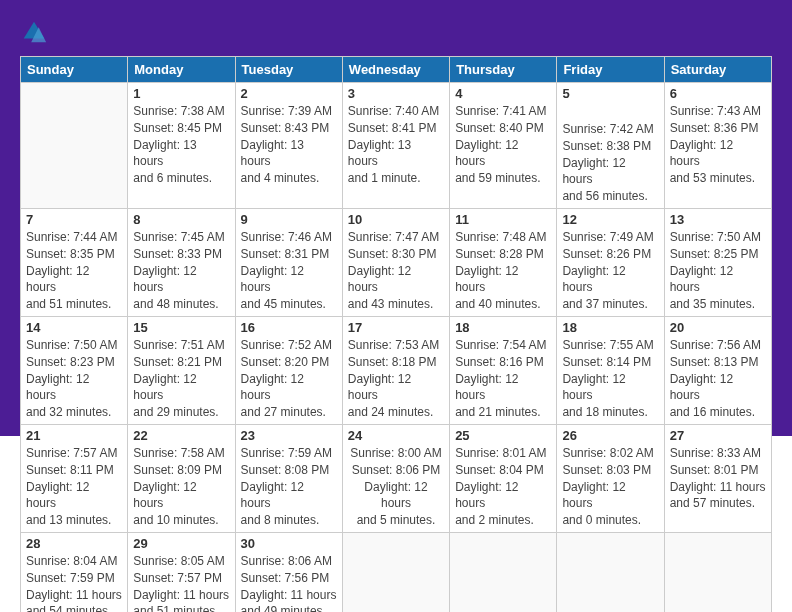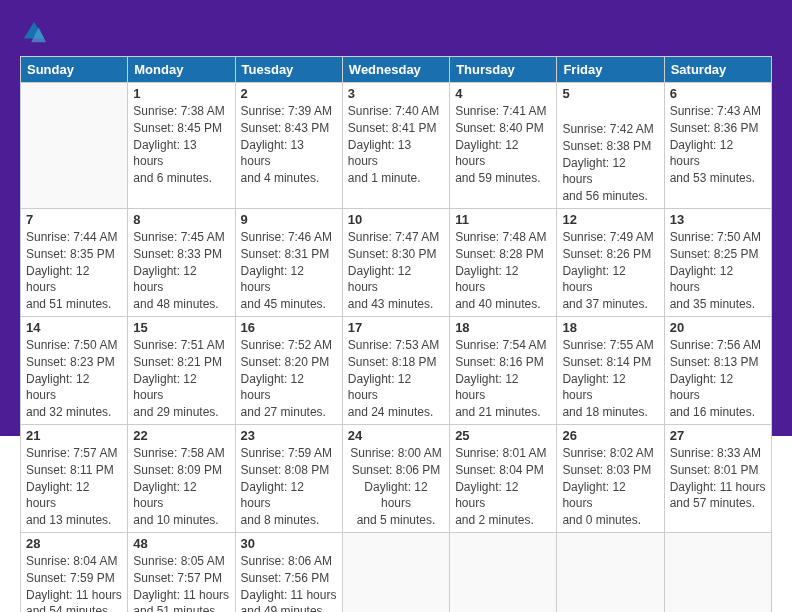--- a/index.html
+++ b/index.html
@@ -335,21 +335,21 @@
         </tr>
         <tr class="last-row">
           <td>
             <div class="day-number">28</div>
             <div class="day-info" style="white-space: pre-line;">Sunrise: 8:04 AM
 Sunset: 7:59 PM
 Daylight: 11 hours
 and 54 minutes.</div>
           </td>
           <td>
-            <div class="day-number">48</div>
+            <div class="day-number">29</div>
             <div class="day-info" style="white-space: pre-line;">Sunrise: 8:05 AM
 Sunset: 7:57 PM
 Daylight: 11 hours
 and 51 minutes.</div>
           </td>
           <td>
             <div class="day-number">30</div>
             <div class="day-info" style="white-space: pre-line;">Sunrise: 8:06 AM
 Sunset: 7:56 PM
 Daylight: 11 hours

